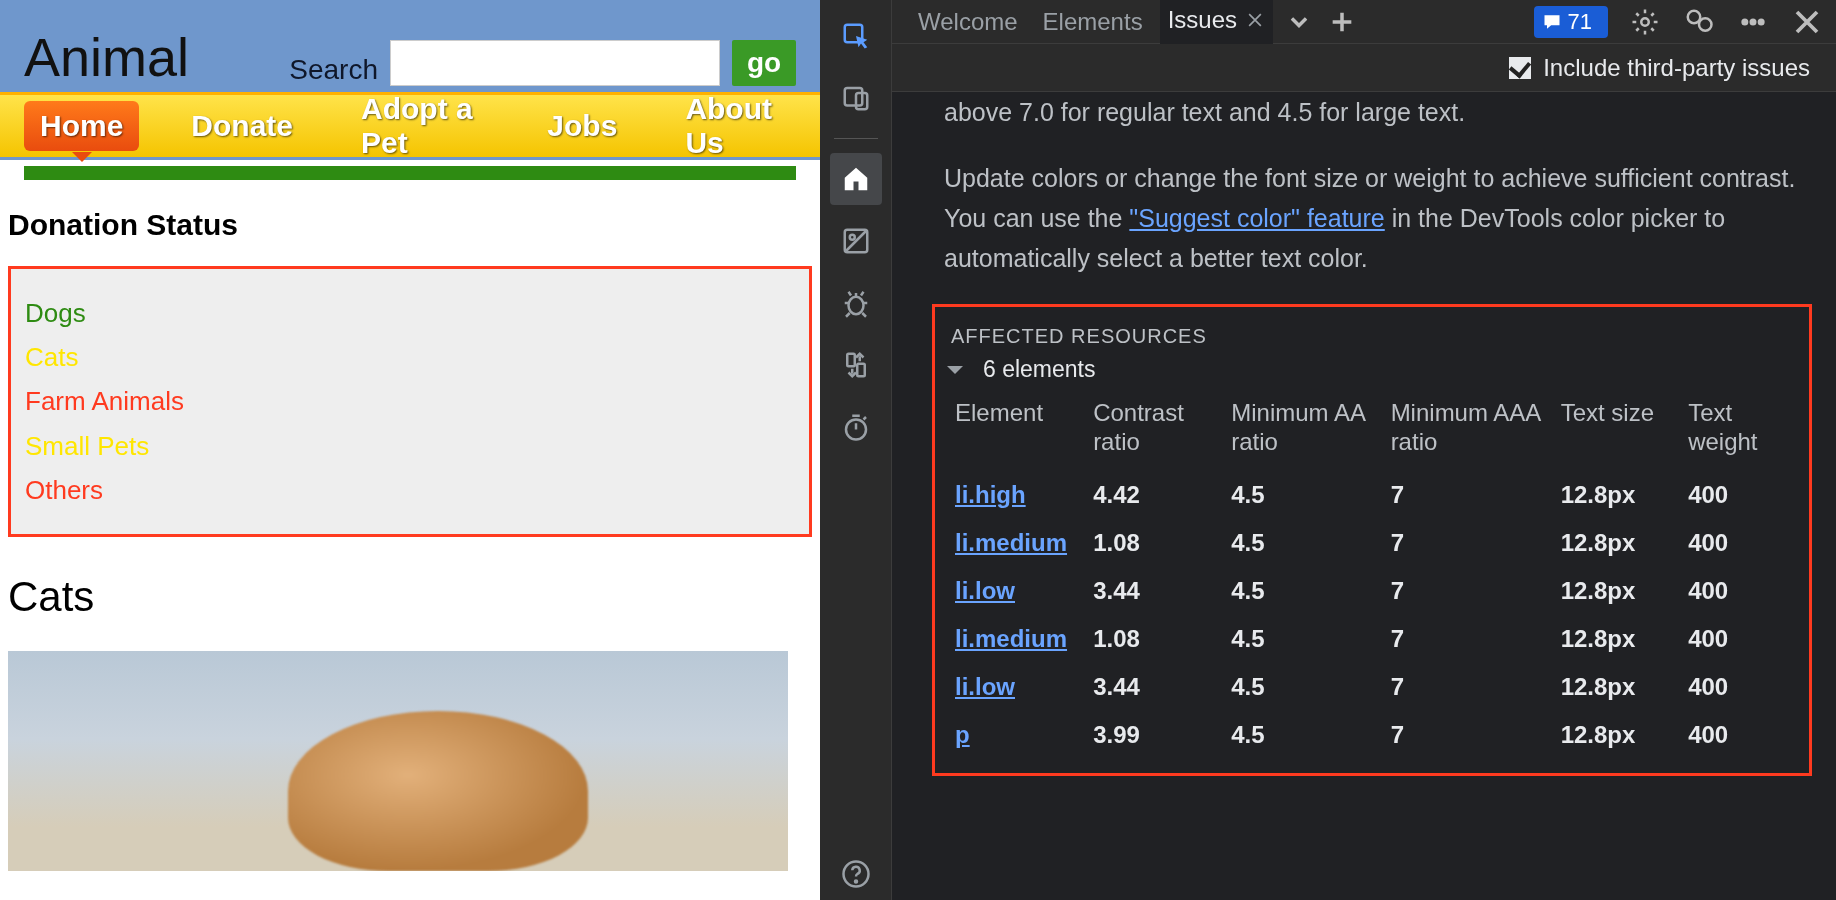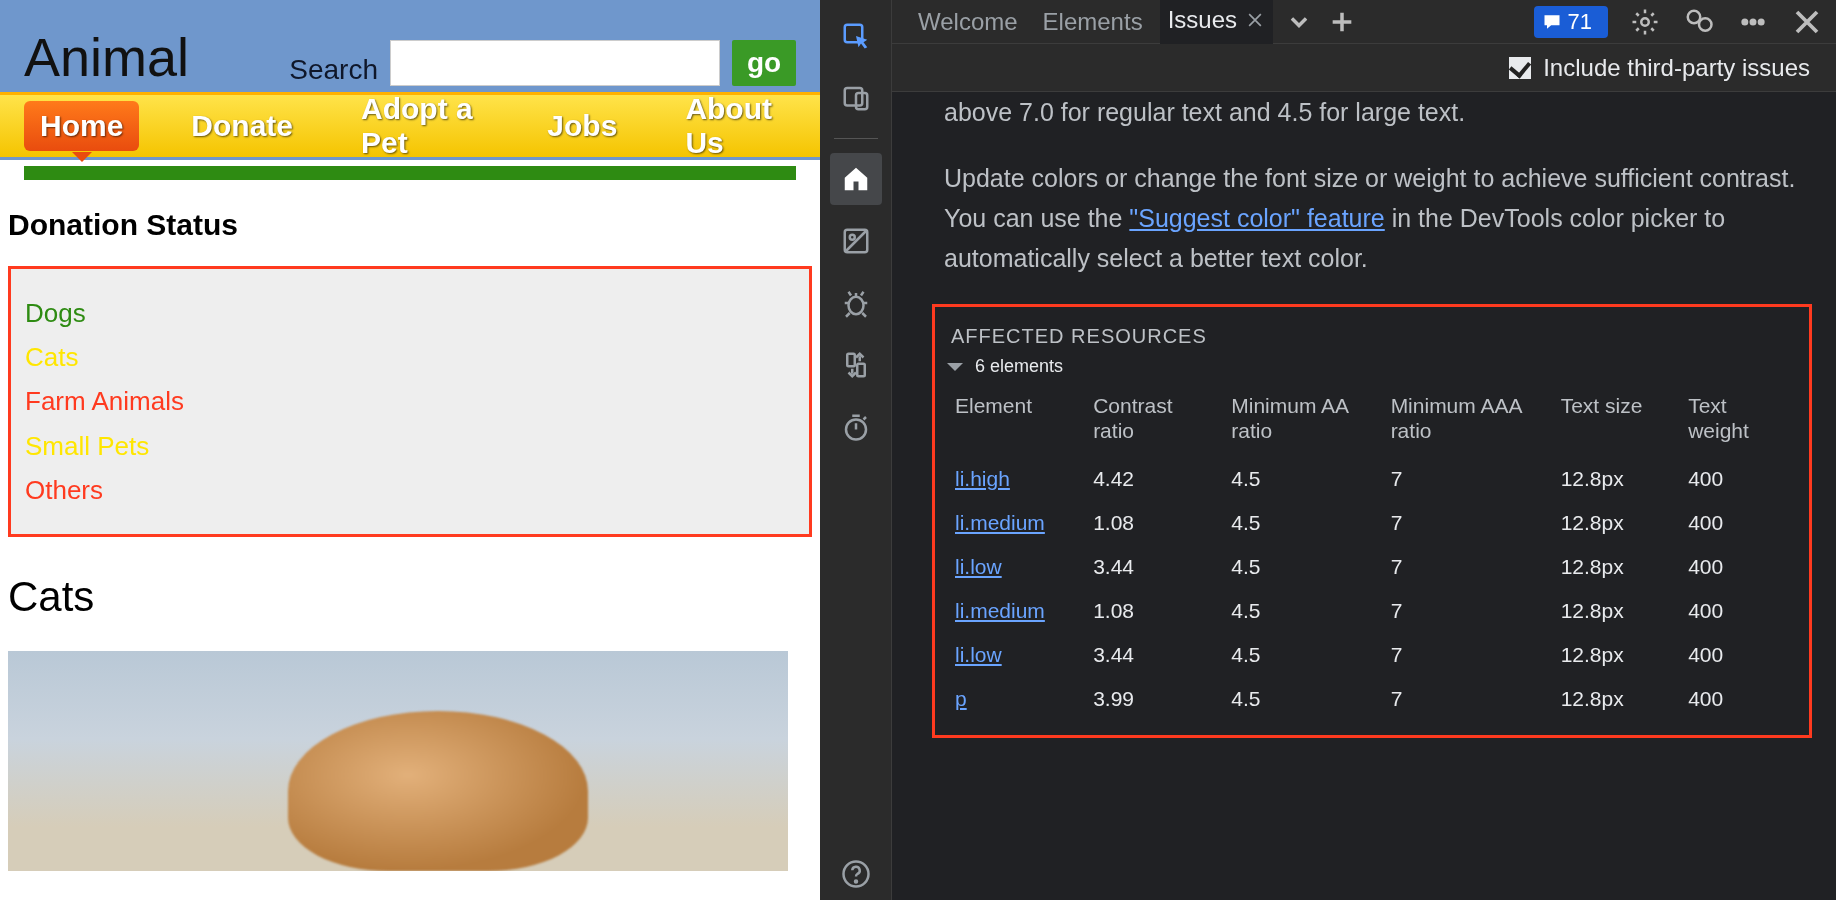--- a/index.html
+++ b/index.html
@@ -214,38 +214,38 @@
 
   .aff-box {
     border:3px solid #ff3a1f;
     padding: 18px 12px 14px 12px;
   }
   .aff-title {
     font-size:20px; letter-spacing:1px; color:#bdc1c6;
     margin-bottom:8px; padding-left:4px;
   }
   .aff-expand {
-    display:flex; align-items:center; gap:12px;
-    font-size:18px; color:#e8eaed; margin-bottom:10px;
+    display:flex; align-items:center; gap:20px;
+    font-size:23px; color:#e8eaed; margin-bottom:10px;
     cursor:pointer;
   }
   .tri {
     width:0;height:0;border:8px solid transparent;border-top-color:#9aa0a6;
     transform:translateY(4px);
   }
   table.aff {
     width:100%; border-collapse:collapse; table-layout:fixed;
-    font-size:21px;
+    font-size:24px;
   }
   table.aff th {
     text-align:left; font-weight:400; color:#bdc1c6;
     padding:6px 8px 14px 8px; vertical-align:top; line-height:1.2;
   }
   table.aff td {
-    padding:10px 8px; color:#e8eaed; vertical-align:middle;
+    padding:10px 8px; color:#e8eaed; vertical-align:middle;font-weight:bold;
   }
   table.aff td.el a {
     color:#6aa4ff; text-decoration:underline; cursor:pointer;
   }
   col.c1{width:130px;} col.c2{width:130px;} col.c3{width:150px;}
   col.c4{width:160px;} col.c5{width:120px;} col.c6{width:110px;}
 </style>
 </head>
 <body>
 

